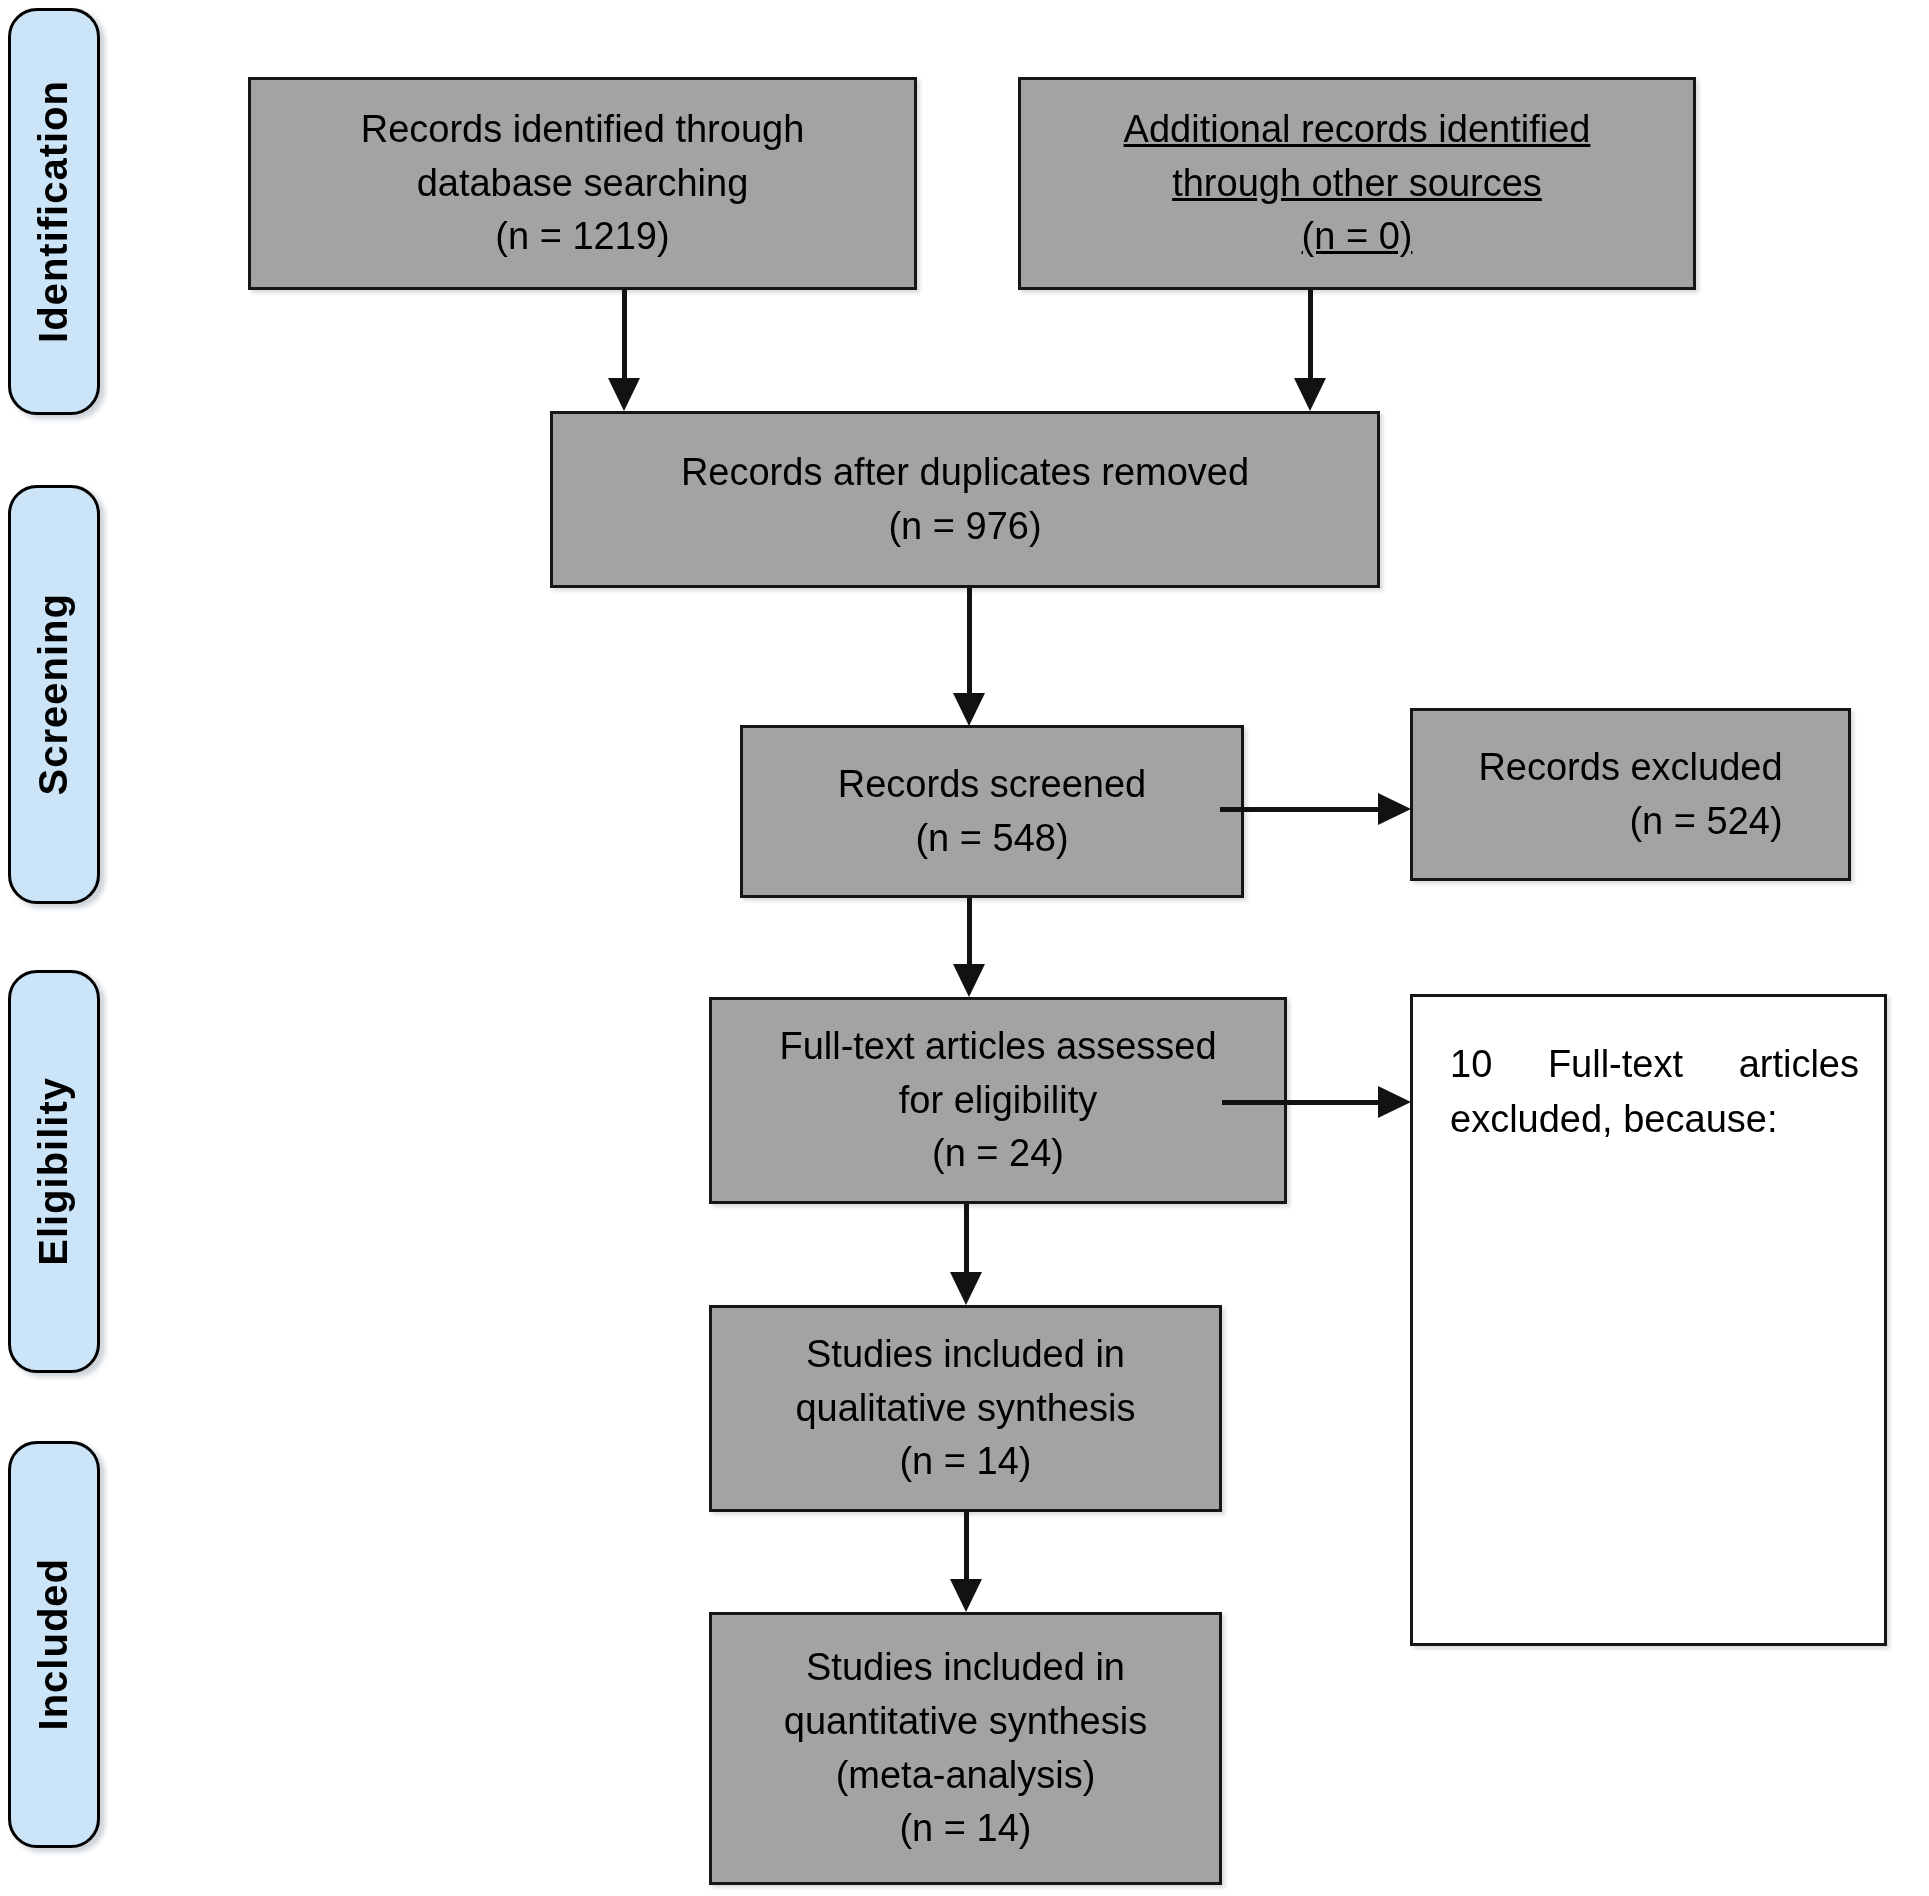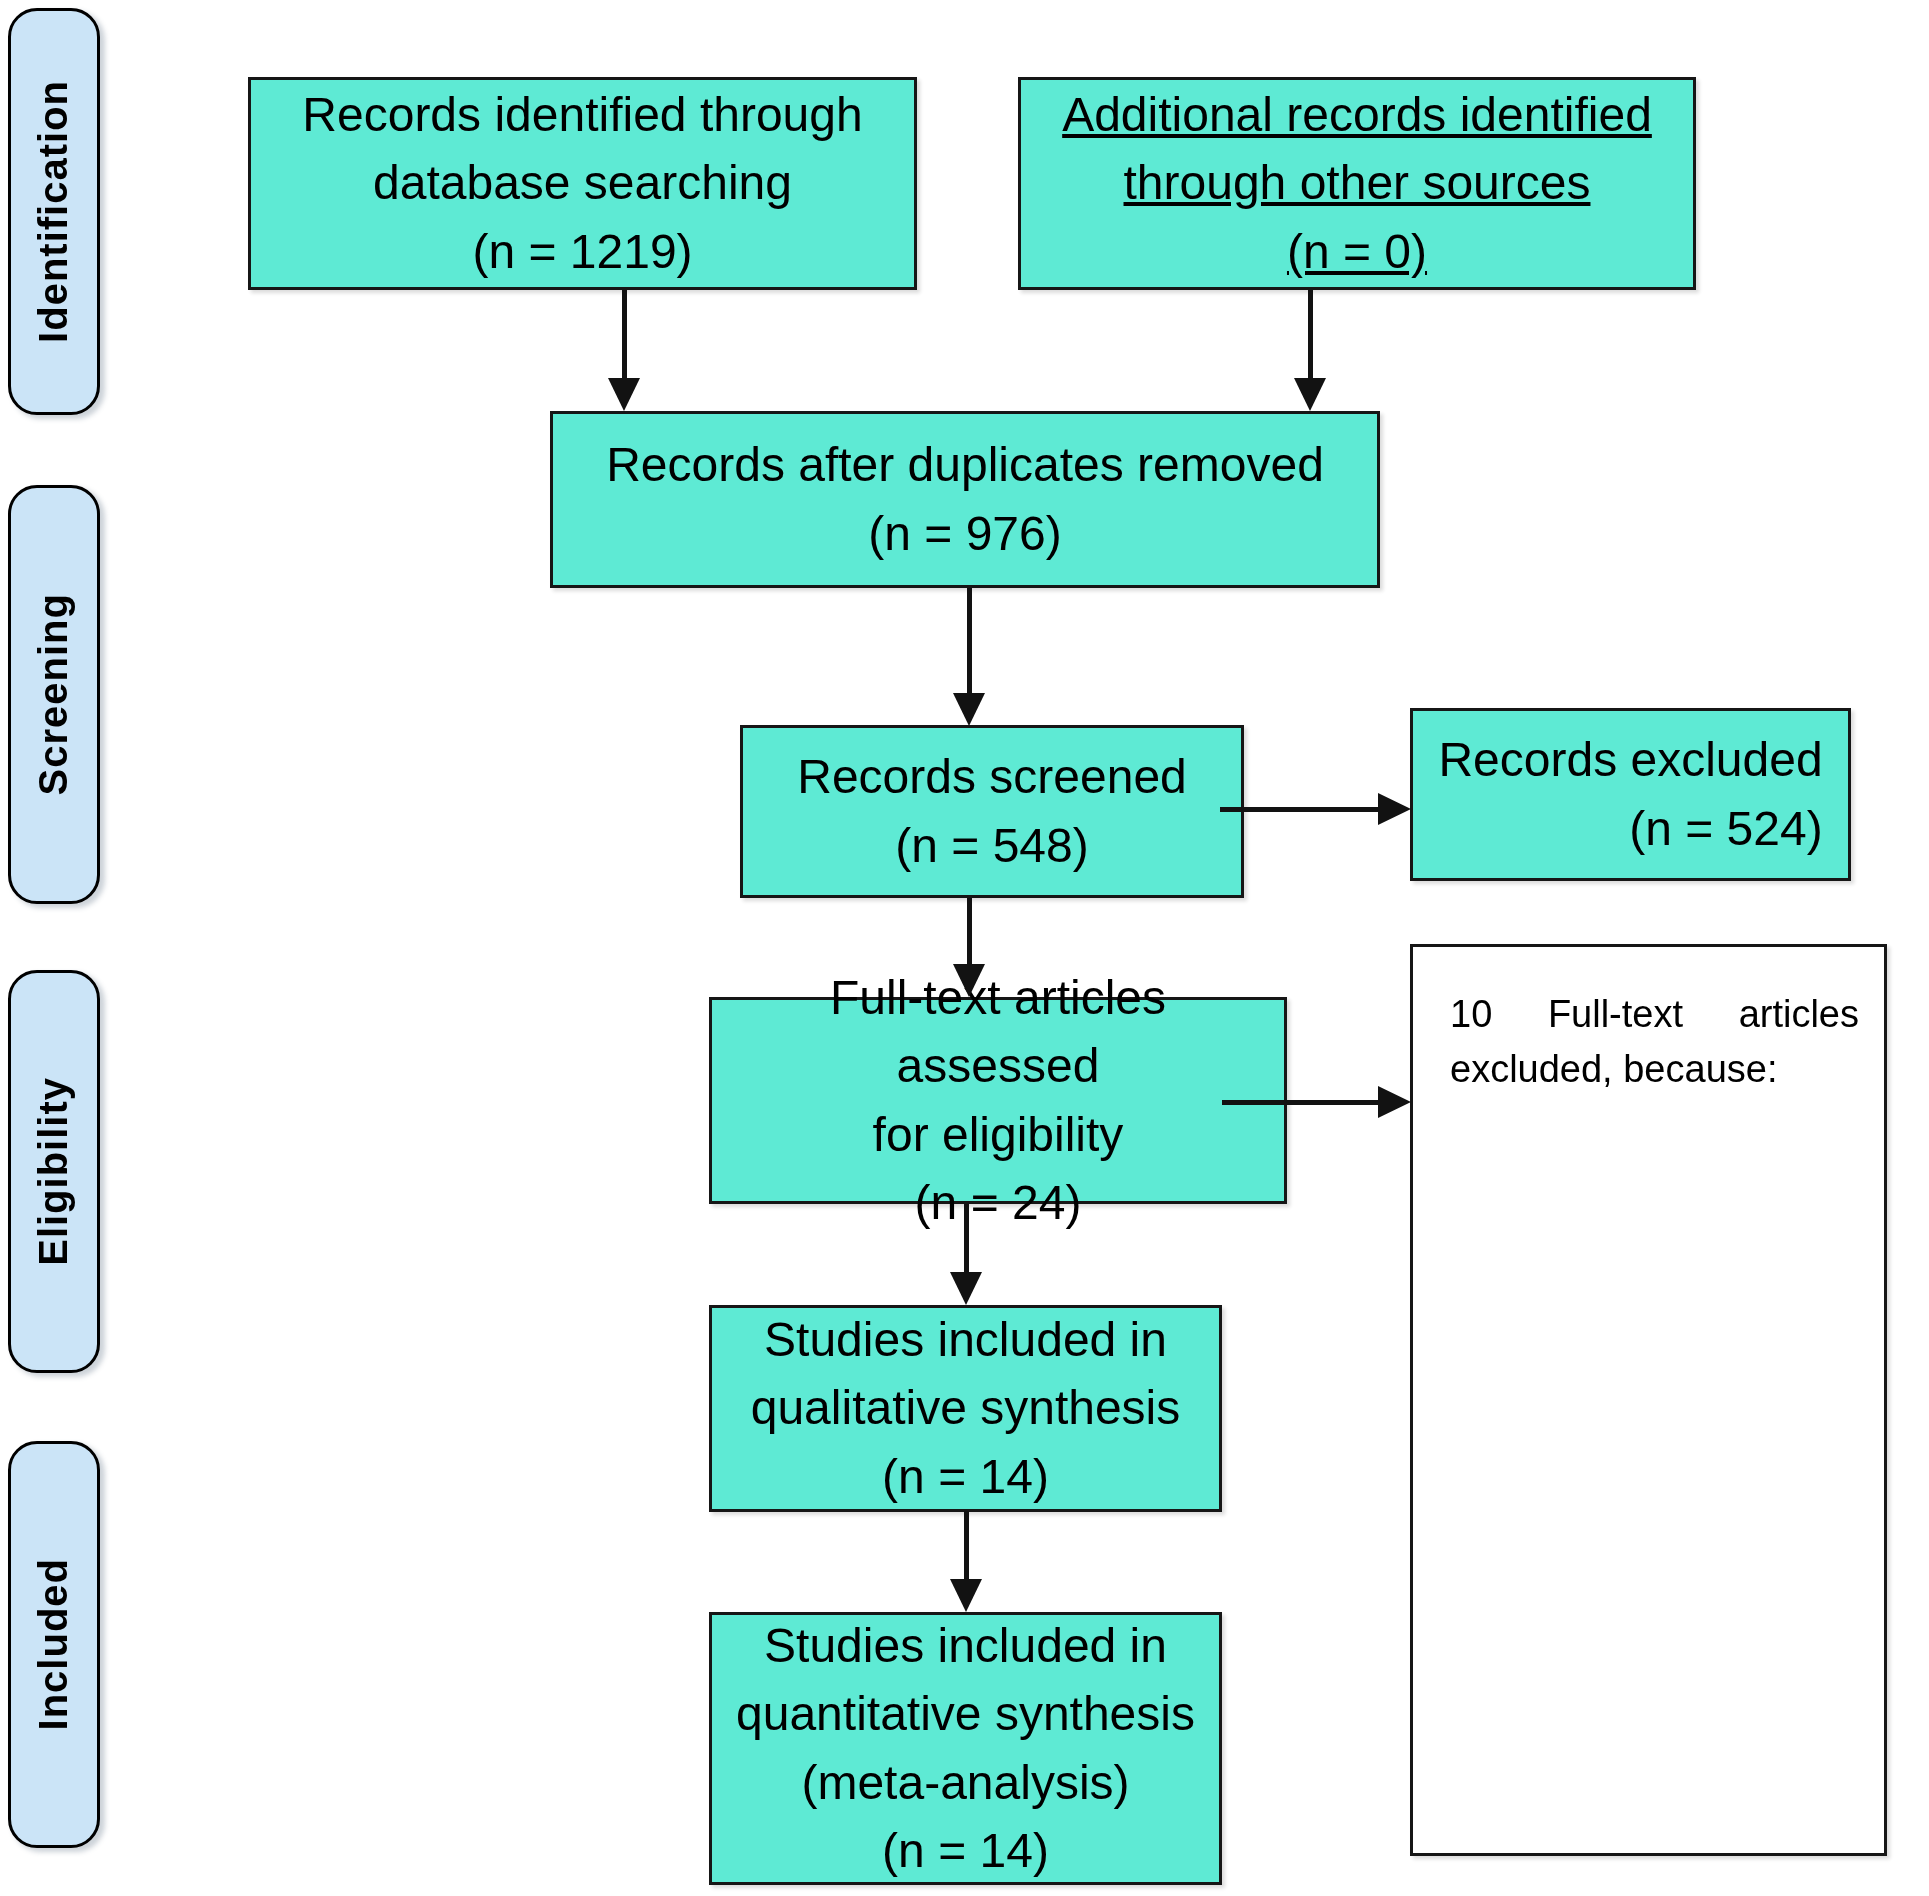--- a/index.html
+++ b/index.html
@@ -34,26 +34,26 @@
     font-size: 40px;
     letter-spacing: 1px;
     white-space: nowrap;
   }
 
   
   .fbox {
     position: absolute;
     box-sizing: border-box;
     border: 3.8px solid #161616;
-    background: #5eead4;
+    background: #a3a3a3;
     display: flex;
     align-items: center;
     justify-content: center;
     text-align: center;
-    font-size: 48px;
+    font-size: 38px;
     line-height: 1.42;
     white-space: pre-line;
     padding: 5.8px 15.4px;
     box-shadow: 2.9px 2.9px 3.8px rgba(0,0,0,0.14);
   }
 
   
   .reasons {
     position: absolute;
     box-sizing: border-box;
@@ -118,21 +118,21 @@
   <div class="fbox" style="left:740px; top:725px; width:504px; height:173px;">Records screened
 (n = 548)</div>
 
   <div class="fbox" style="left:1410px; top:708px; width:441px; height:173px;text-align:right;">Records excluded
 (n = 524)</div>
 
   <div class="fbox" style="left:709px; top:997px; width:578px; height:207px;">Full-text articles assessed
 for eligibility
 (n = 24)</div>
 
-  <div class="reasons" style="left:1410px; top:944px; width:477px; height:912px;">
+  <div class="reasons" style="left:1410px; top:994px; width:477px; height:652px;">
     <p class="reasons-heading">10 Full-text articles excluded, because:</p>
   </div>
 
   <div class="fbox" style="left:709px; top:1305px; width:513px; height:207px;">Studies included in
 qualitative synthesis
 (n = 14)</div>
 
   <div class="fbox" style="left:709px; top:1612px; width:513px; height:273px;">Studies included in
 quantitative synthesis
 (meta-analysis)

